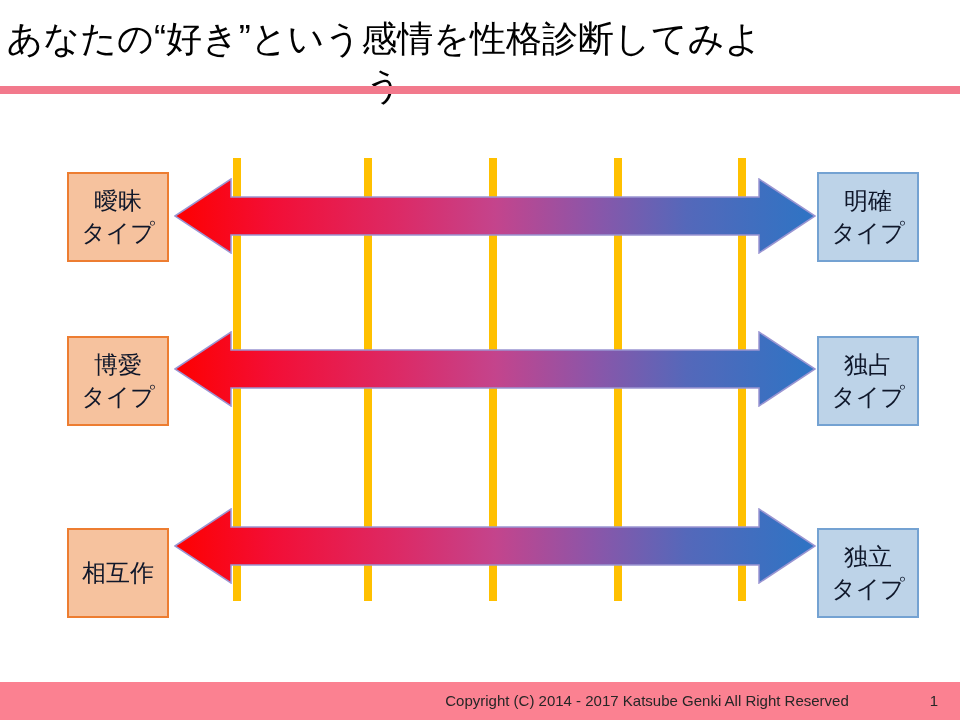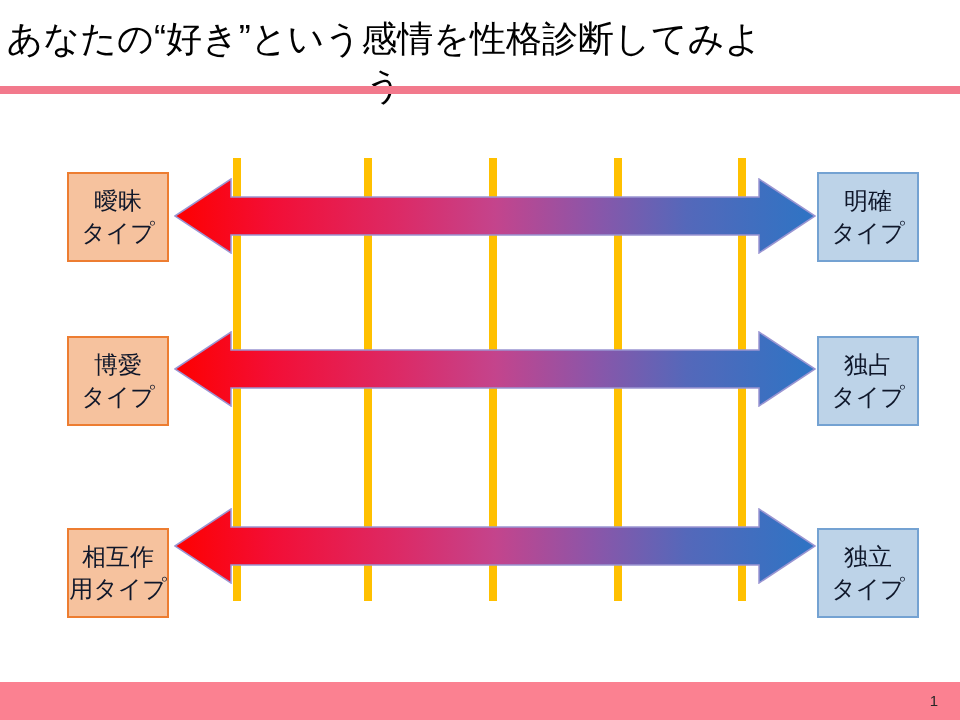--- a/index.html
+++ b/index.html
@@ -112,26 +112,26 @@
       <span>博愛</span>
       <span>タイプ</span>
     </div>
     <div class="type-box right row2">
       <span>独占</span>
       <span>タイプ</span>
     </div>
 
     <div class="type-box left row3">
       <span>相互作</span>
-      <span>用タイプ</span>
     </div>
     <div class="type-box right row3">
       <span>独立</span>
       <span>タイプ</span>
     </div>
 
   </div>
 
   <div class="footer">
+    <span class="copyright">Copyright (C) 2014 - 2017 Katsube Genki All Right Reserved</span>
     <span class="page-number">1</span>
   </div>
 
 </div>
 
 </body></html>

